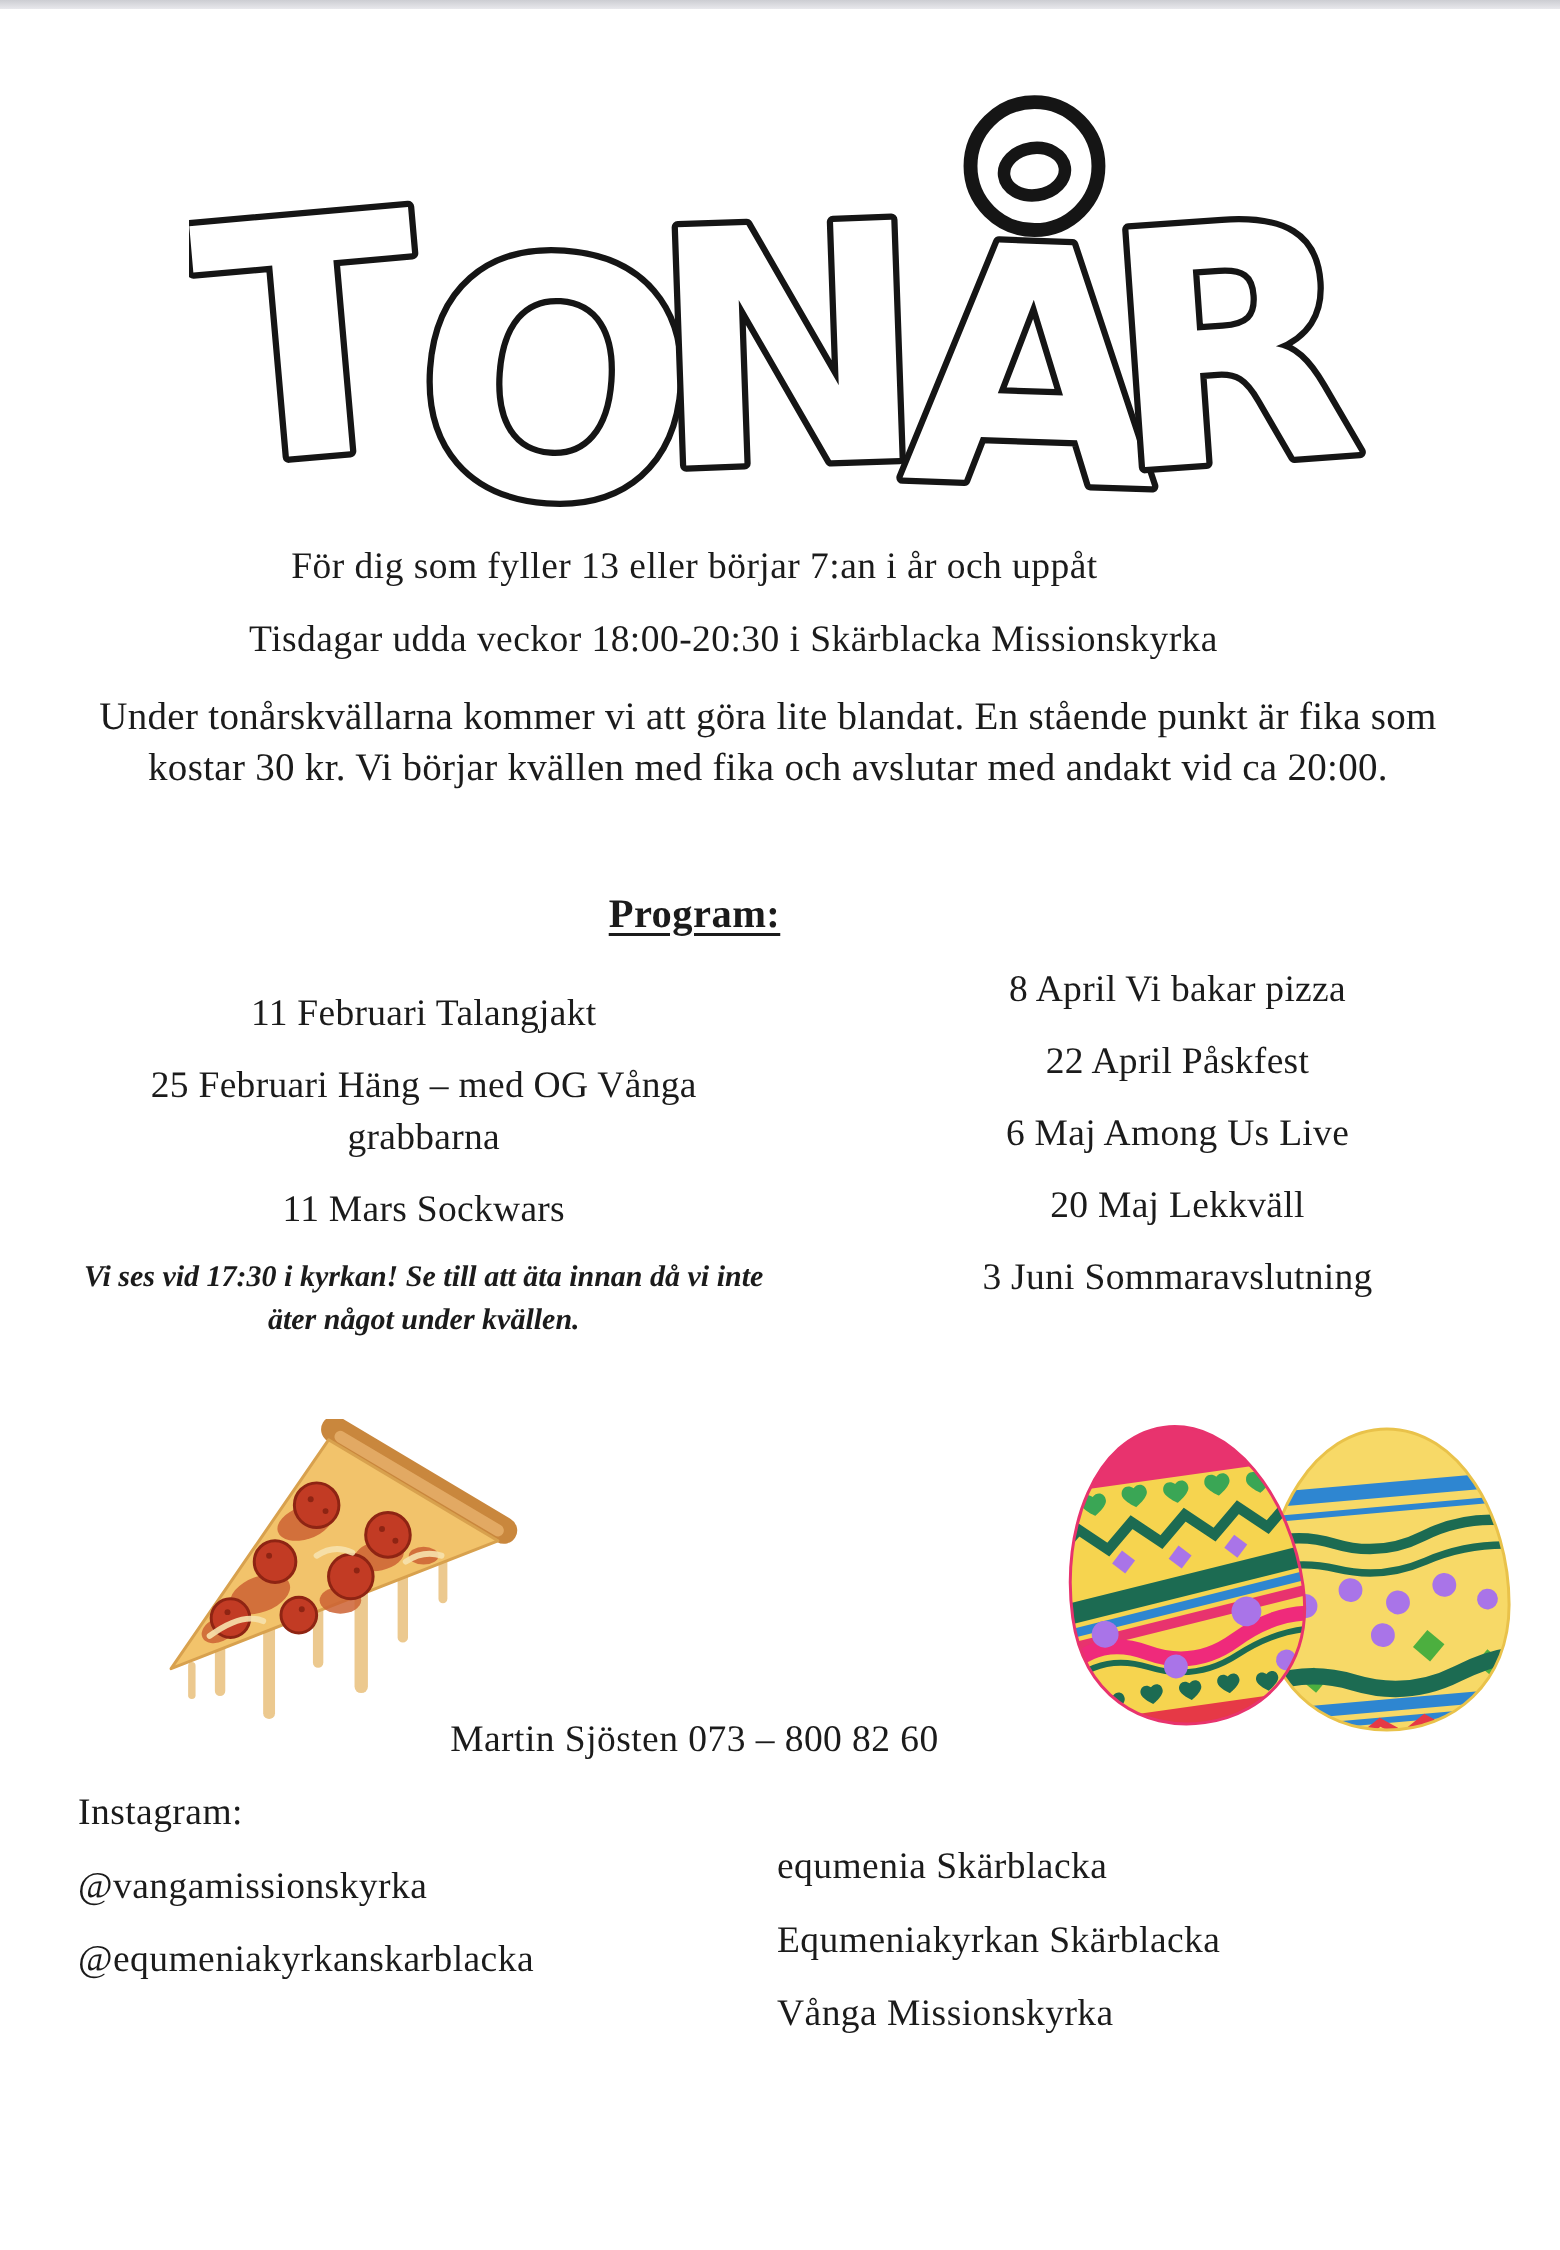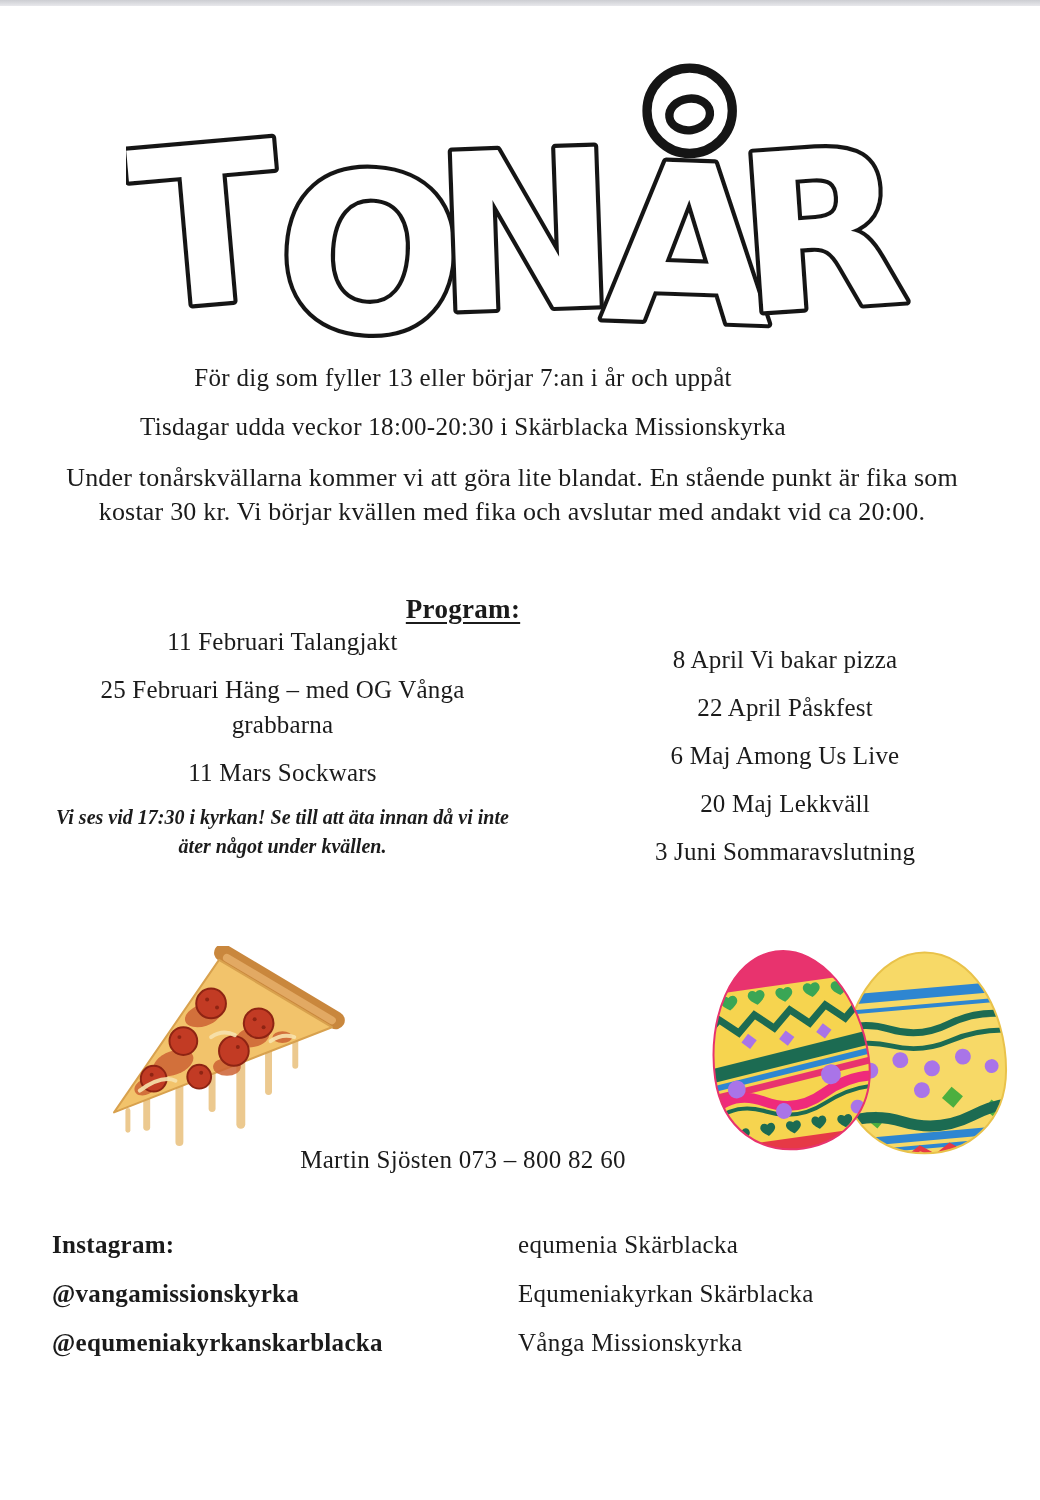--- a/index.html
+++ b/index.html
@@ -50,26 +50,26 @@
       </g>
       <text class="logo-letter" transform="translate(14,282) rotate(-5)">T</text>
       <text class="logo-letter" transform="translate(158,298) rotate(4)">O</text>
       <text class="logo-letter" transform="translate(336,284) rotate(-2)">N</text>
       <text class="logo-letter" transform="translate(512,292) rotate(2)">A</text>
       <text class="logo-letter" transform="translate(666,286) rotate(-4)">R</text>
     </svg>
   </div>
 
   <div class="centered intro-line" style="top:364px;">För dig som fyller 13 eller börjar 7:an i år och uppåt</div>
-  <div class="centered intro-line" style="top:413px;">Tisdagar udda veckor 18:00-20:30 i Skärblacka Missionskyrka</div>
+  <div class="centered intro-line" style="top:413px;padding-left:26px;">Tisdagar udda veckor 18:00-20:30 i Skärblacka Missionskyrka</div>
   <div class="intro-para" style="top:461px;">Under tonårskvällarna kommer vi att göra lite blandat. En stående punkt är fika som kostar 30 kr. Vi börjar kvällen med fika och avslutar med andakt vid ca 20:00.</div>
 
   <div class="centered program-heading" style="top:594px;">Program:</div>
 
-  <div class="col" style="left:55px;top:624px;width:455px;">
+  <div class="col" style="left:55px;top:658px;width:455px;">
     <div class="event">11 Februari Talangjakt</div>
     <div class="event">25 Februari Häng – med OG Vånga grabbarna</div>
     <div class="event">11 Mars Sockwars</div>
     <div class="note note-left">Vi ses vid 17:30 i kyrkan! Se till att äta innan då vi inte äter något under kvällen.</div>
   </div>
 
   <div class="col" style="left:560px;top:642px;width:450px;">
     <div class="event">8 April Vi bakar pizza</div>
     <div class="event">22 April Påskfest</div>
     <div class="event">6 Maj Among Us Live</div>
@@ -211,21 +211,21 @@
           </g>
           <rect x="5" y="208" width="175" height="22" fill="var(--egg-red)"></rect>
         </g>
       </g>
       <path d="M92,20 C138,20 170,78 170,138 C170,190 135,220 92,220 C49,220 14,190 14,138 C14,78 46,20 92,20 Z" transform="rotate(-8 92 120)" fill="none" stroke="#e8336e" stroke-width="2"></path>
     </svg>
   </div>
 
   <div class="centered contact" style="top:1146px;">Martin Sjösten 073 – 800 82 60</div>
 
-  <div class="social" style="left:52px;top:1232px;width:430px;font-weight:bold;">
+  <div class="social" style="left:52px;top:1196px;width:430px;">
     <div class="line">Instagram:</div>
     <div class="line">@vangamissionskyrka</div>
     <div class="line">@equmeniakyrkanskarblacka</div>
   </div>
 
   <div class="social" style="left:518px;top:1232px;width:460px;">
     <div class="line">equmenia Skärblacka</div>
     <div class="line">Equmeniakyrkan Skärblacka</div>
     <div class="line">Vånga Missionskyrka</div>
   </div>

